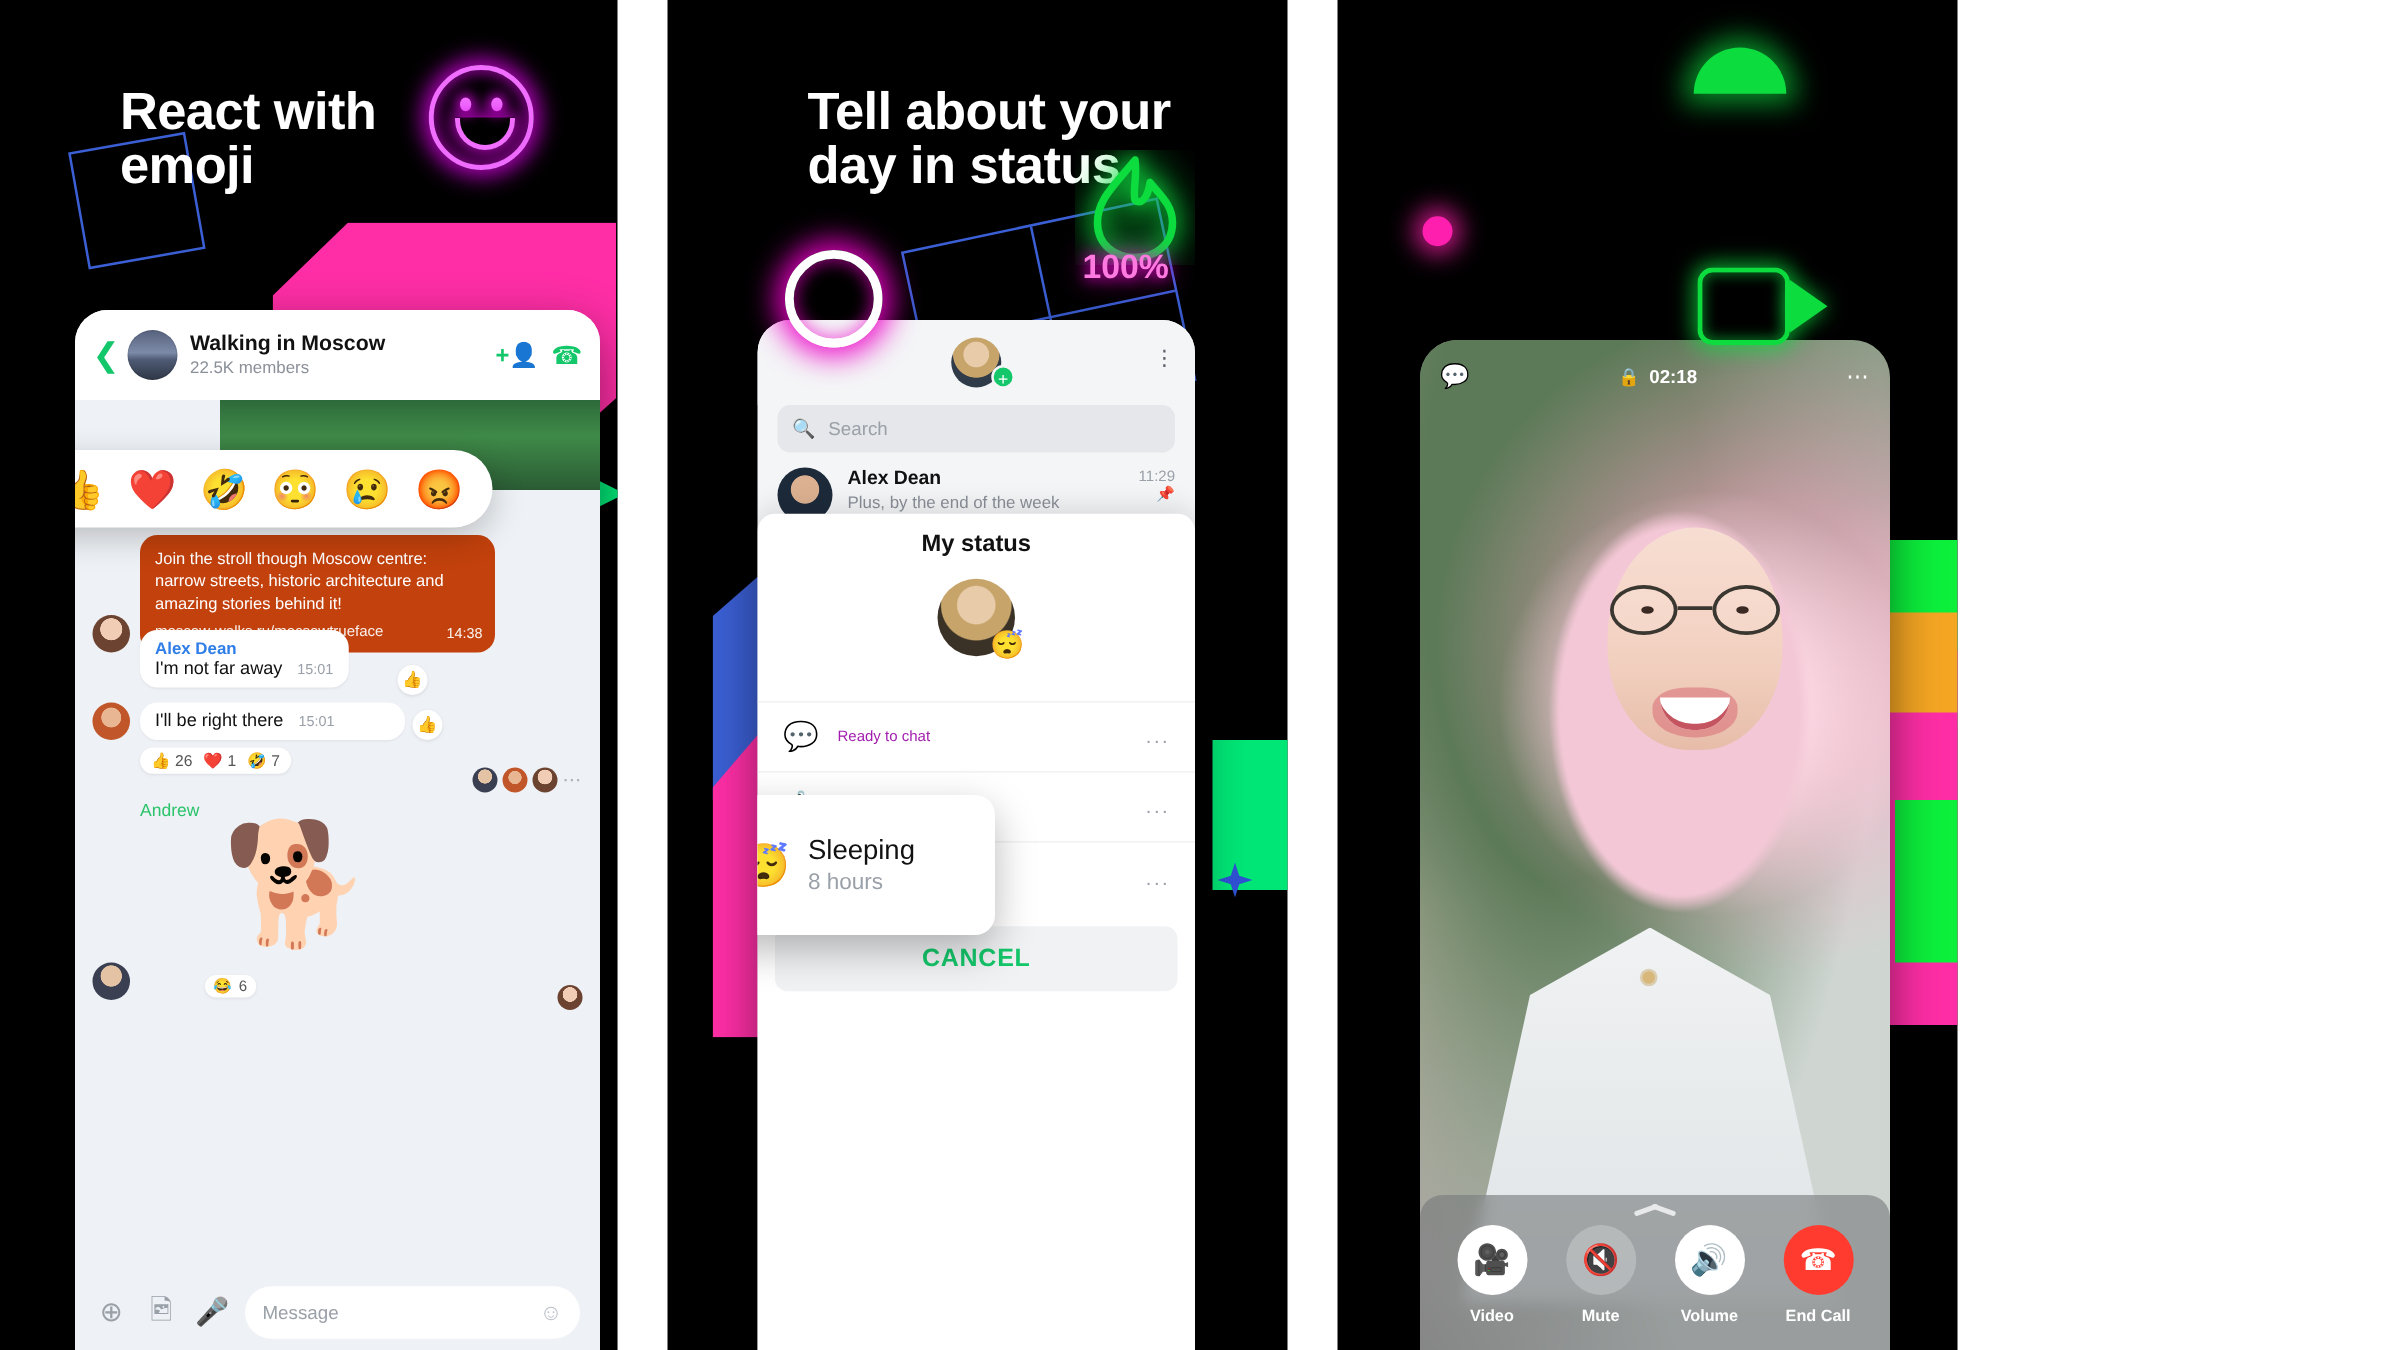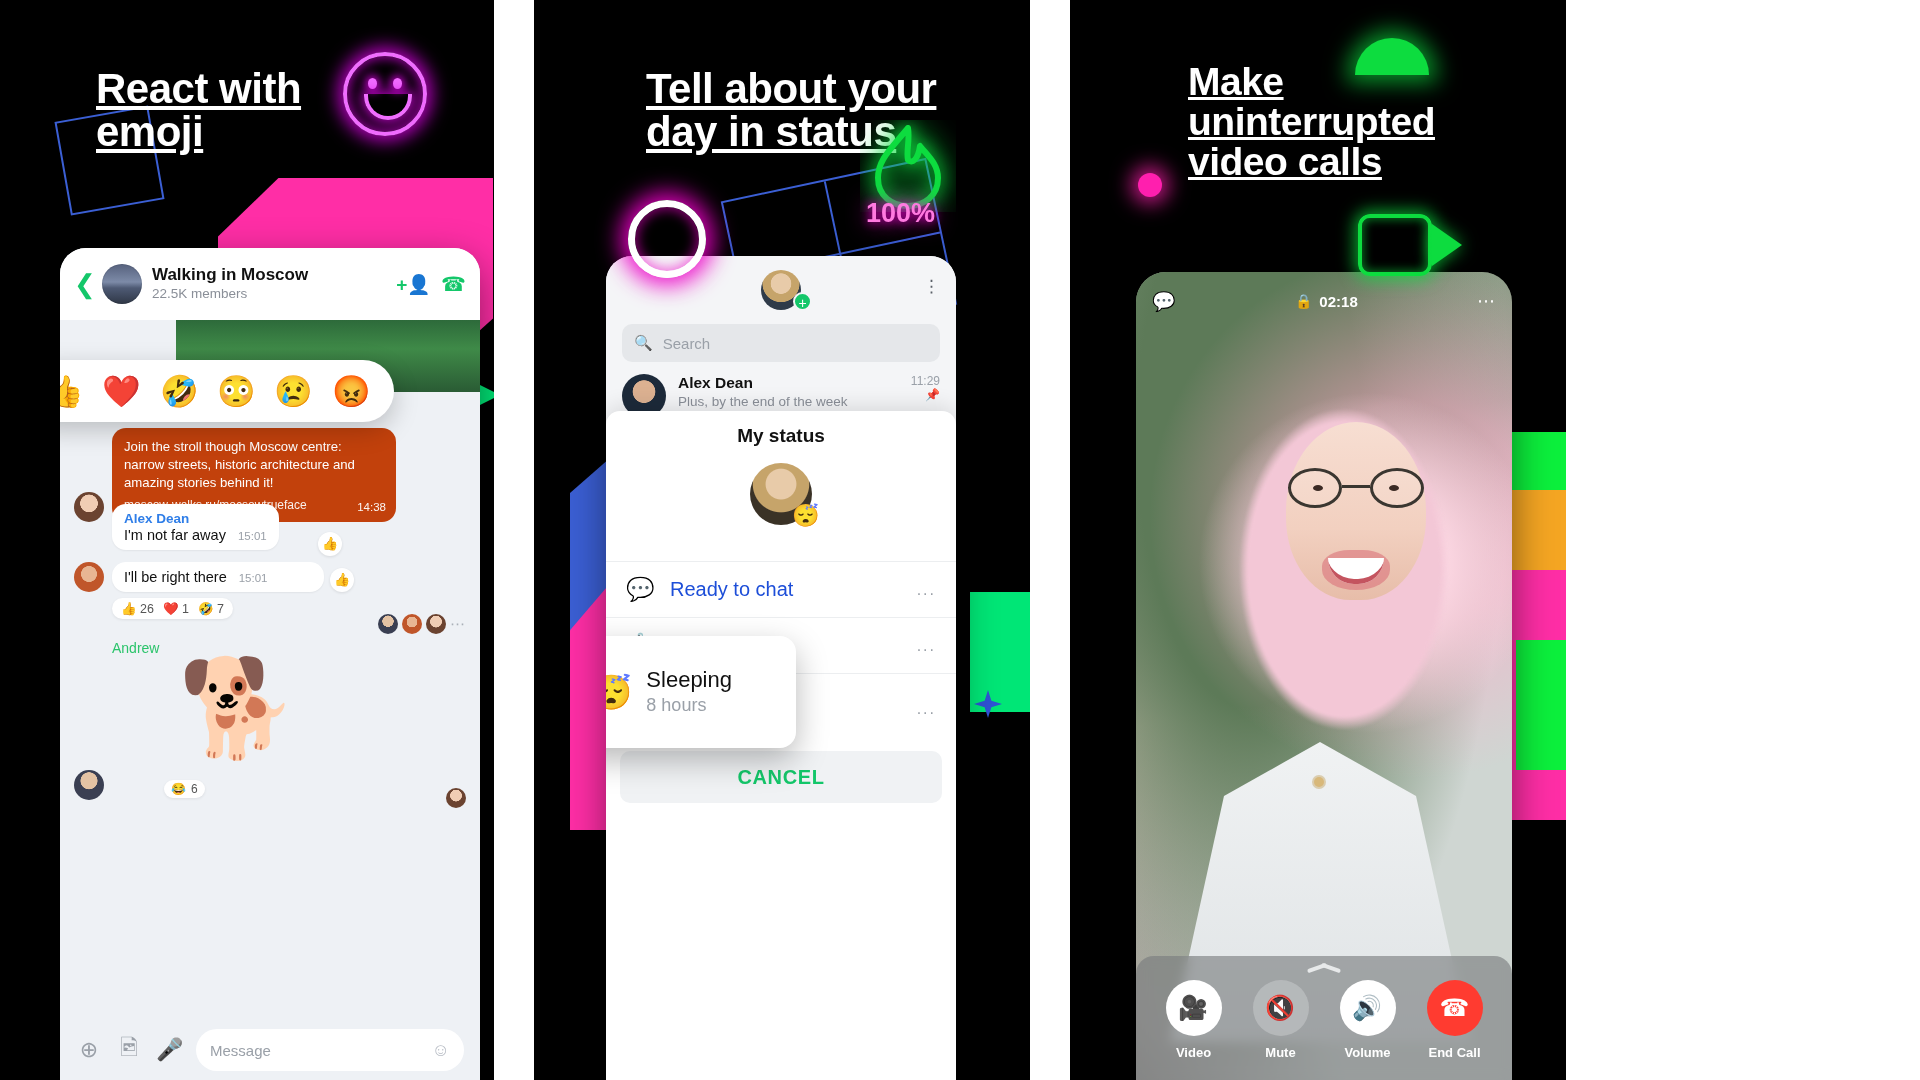--- a/index.html
+++ b/index.html
@@ -24,21 +24,20 @@
   .p3 { width: 496px; }
 
   
   .headline {
     position: absolute;
     color: #ffffff;
     font-weight: 700;
     letter-spacing: -0.5px;
     line-height: 1.02;
     z-index: 40;
-    text-decoration: underline;
   }
   .p1 .headline { left: 96px; top: 68px; font-size: 42px; width: 240px; }
   .p2 .headline { left: 98px; top: 68px; font-size: 42px; width: 300px; margin-left: 14px; }
   .p3 .headline { left: 118px; top: 62px; font-size: 39px; width: 300px; }
 
   
   .neon-emoji {
     position: absolute; left: 343px; top: 52px; width: 84px; height: 84px;
     border-radius: 50%; border: 4px solid #f06dff;
     box-shadow: 0 0 18px 5px rgba(214,0,224,.85), inset 0 0 12px 2px rgba(214,0,224,.7);
@@ -216,21 +215,21 @@
   }
   .ss-title { text-align:center; font-size:19px; font-weight:700; color:#111; padding:14px 0 10px;}
   .ss-av { position:relative; width:62px; height:62px; margin:6px auto 0; border-radius:50%;
            background: radial-gradient(circle at 50% 34%, #e8cba9 0 29%, #c6a46a 31% 54%, #3a3226 56% 100%); }
   .ss-badge { position:absolute; right:-8px; bottom:-2px; font-size:22px; line-height:1; }
   .ss-list { margin-top:36px; }
   .ss-item { display:flex; align-items:center; gap:14px; padding:13px 20px;
              border-top:1px solid #eceef0; min-height:56px;}
   .ss-item .ico { font-size:23px; width:30px; text-align:center; flex:0 0 auto;}
   .ss-item .tx { flex:1; }
-  .ss-item .tt { font-size:20px; color:#1d4ed8; line-height:1.25;}
+  .ss-item .tt { font-size:12px; color:#a21caf; line-height:1.25;}
   .ss-item .st { font-size:14px; color:#9aa0a8; line-height:1.3;}
   .ss-item .km { color:#9aa0a8; font-size:16px; letter-spacing:2px;}
   .ss-cancel { margin:8px 14px 0; background:#f0f2f4; border-radius:10px; height:52px;
                display:flex; align-items:center; justify-content:center;
                color:#14c76a; font-weight:700; font-size:20px; letter-spacing:.6px;}
 
   .sleep-card {
     position:absolute; left:-34px; top:380px; width:224px; height:112px;
     background:#fff; border-radius:16px; z-index:40; display:flex; align-items:center;
     gap:14px; padding:0 18px; box-shadow: 0 12px 32px rgba(0,0,0,.28);
@@ -570,21 +569,20 @@
     <div class="neon-cam">
       <div class="body"></div>
       <div class="lens"></div>
     </div>
 
     <div class="gr3"></div>
     <div class="or3"></div>
     <div class="mg3"></div>
     <div class="gr3b"></div>
 
-    <div class="headline">Make uninterrupted video calls</div>
 
     <div class="phone3">
       <div class="vid-bg"></div>
       <div class="portrait"></div>
       <div class="face"></div>
       <div class="lips"></div>
       <div class="smile"></div>
       <div class="glasses">
         <div class="g l">
             <span class="eyeb l"></span>

